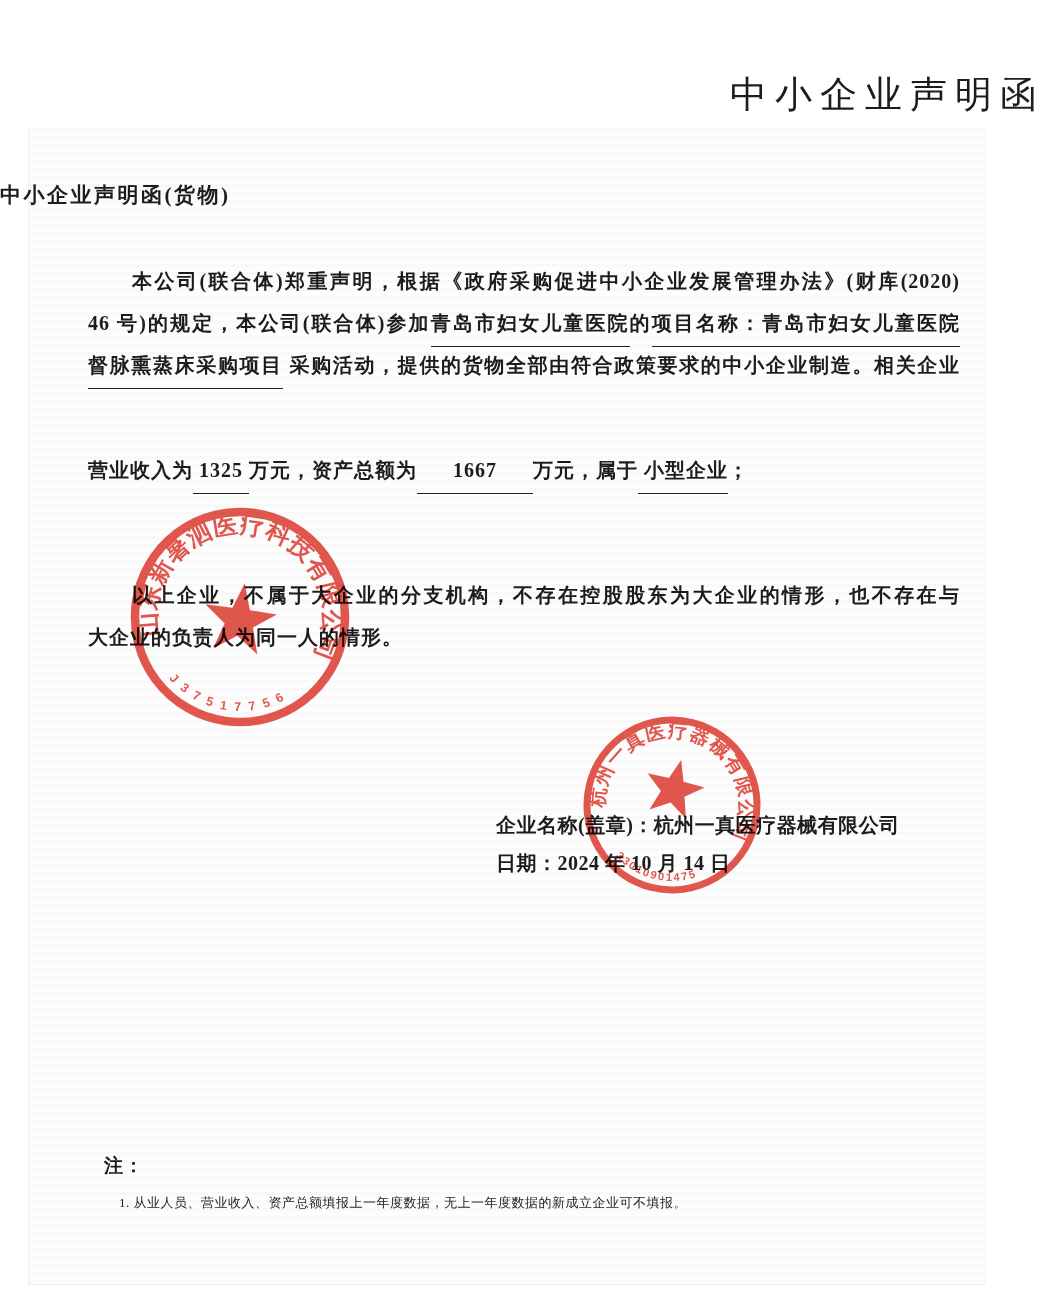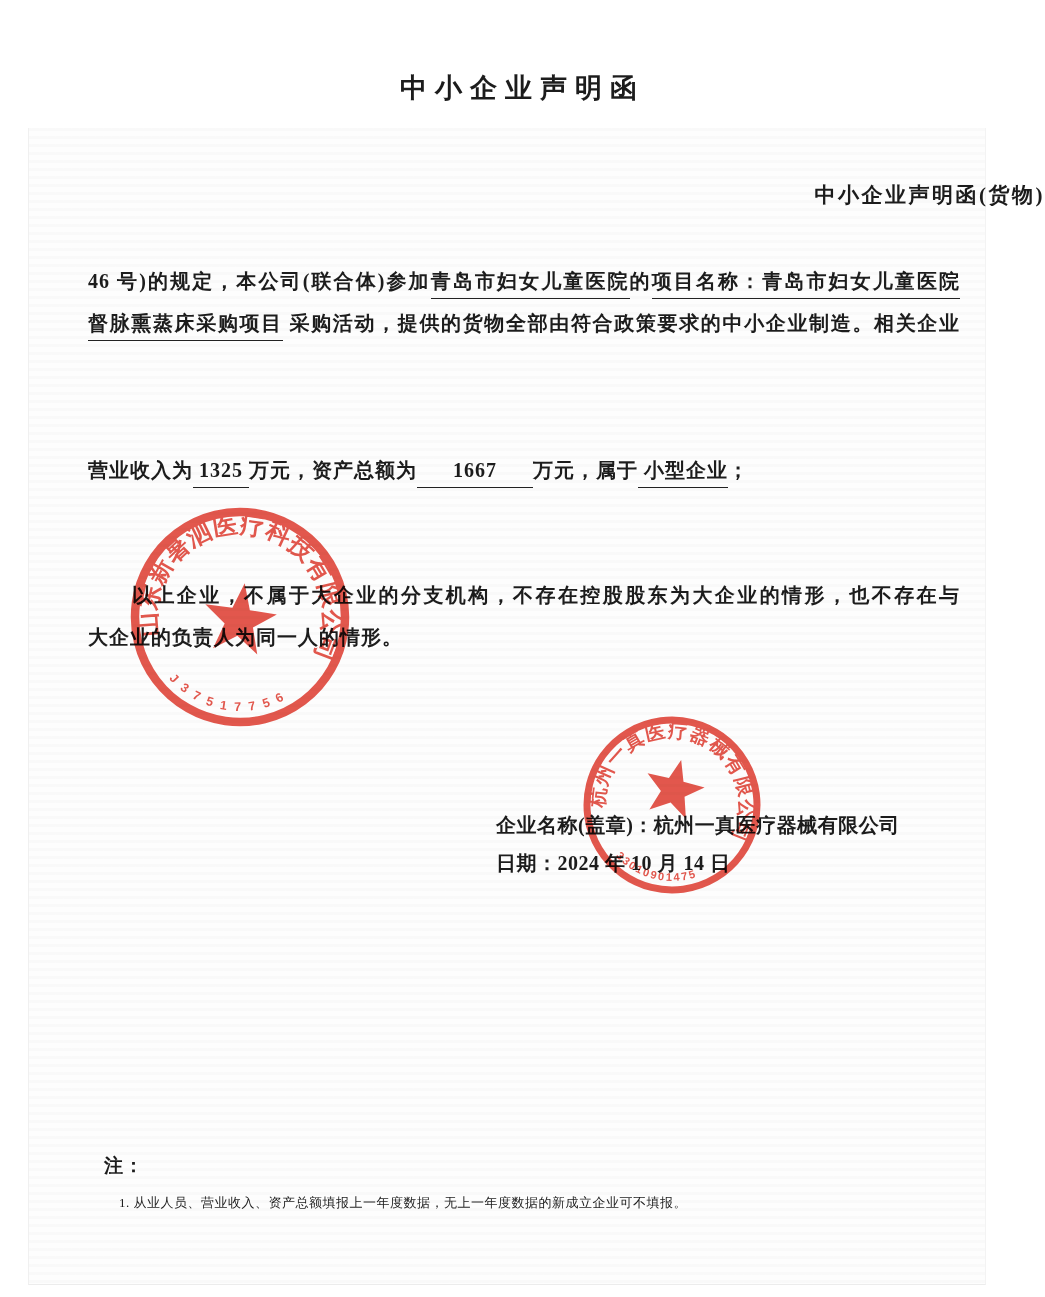--- a/index.html
+++ b/index.html
@@ -4,49 +4,52 @@
 <style>
   html,body{margin:0;padding:0;background:#ffffff;}
   body{width:1045px;height:1297px;position:relative;overflow:hidden;
        font-family:"Liberation Serif","DejaVu Serif",serif;color:#1c1c1c;}
   .page{position:absolute;inset:0;}
   .scan-bg{position:absolute;left:28px;top:128px;width:956px;height:1156px;
        background:
          repeating-linear-gradient(180deg, rgba(0,0,0,0.015) 0 3px, rgba(0,0,0,0) 3px 8px),
          #fdfdfd;
        border-left:1px solid #f0f0f0;border-right:1px solid #f3f3f3;border-bottom:1px solid #ececec;}
-  .doc-title{position:absolute;top:70px;left:0;width:100%;text-align:center;
-       font-size:27px;font-weight:700;letter-spacing:8px;}
-  .doc-subtitle{position:absolute;top:181px;left:0;width:100%;text-align:right;
+  .doc-title{position:absolute;top:70px;left:0;width:100%;text-align:right;
+       font-size:37px;font-weight:400;letter-spacing:8px;}
+  .doc-subtitle{position:absolute;top:181px;left:0;width:100%;text-align:left;
        font-size:21px;font-weight:700;letter-spacing:2.5px;}
   .block{position:absolute;left:88px;width:872px;font-size:20px;font-weight:600;
        line-height:42px;letter-spacing:1px;}
   .line{white-space:nowrap;}
   .line.fill{white-space:normal;text-align:justify;text-align-last:justify;}
   .indent{text-indent:44px;}
-  .u{border-bottom:1.6px solid #222;padding-bottom:6px;white-space:pre;}
+  .u{border-bottom:1.6px solid #222;padding-bottom:12px;white-space:pre;}
   .sig{position:absolute;left:496px;top:806px;font-size:20px;font-weight:600;
        line-height:38px;letter-spacing:0.5px;}
   .note-label{position:absolute;left:104px;top:1153px;font-size:19px;font-weight:600;letter-spacing:1px;}
   .note-item{position:absolute;left:119px;top:1194px;font-size:13px;font-weight:400;letter-spacing:0.5px;white-space:nowrap;}
   .seal{position:absolute;mix-blend-mode:multiply;opacity:0.85;filter:blur(0.4px);}
   .seal text{font-family:"Liberation Sans","DejaVu Sans",sans-serif;font-weight:700;}
   #seal1{left:112px;top:489px;width:256px;height:256px;}
   #seal2{left:567px;top:700px;width:210px;height:210px;}
 </style>
 </head>
 <body>
 
 <div class="page">
   <div class="scan-bg"></div>
 
   <div class="doc-title">中小企业声明函</div>
   <div class="doc-subtitle">中小企业声明函(货物)</div>
 
   <div class="block" style="top:260px;">
+    <div class="line fill indent">
+      <span>本公司(联合体)郑重声明，根据《政府采购促进中小企业发展管理办法》(财库(2020)</span>
+    </div>
     <div class="line fill">
       <span>46 号)的规定，本公司(联合体)参加</span><span class="u">青岛市妇女儿童医院</span><span>的</span><span class="u">项目名称：青岛市妇女儿童医院</span>
     </div>
     <div class="line fill">
       <span class="u">督脉熏蒸床采购项目</span><span> 采购活动，提供的货物全部由符合政策要求的中小企业制造。相关企业</span>
     </div>
   </div>
 
   <div class="block" style="top:449px;">
     <div class="line">

